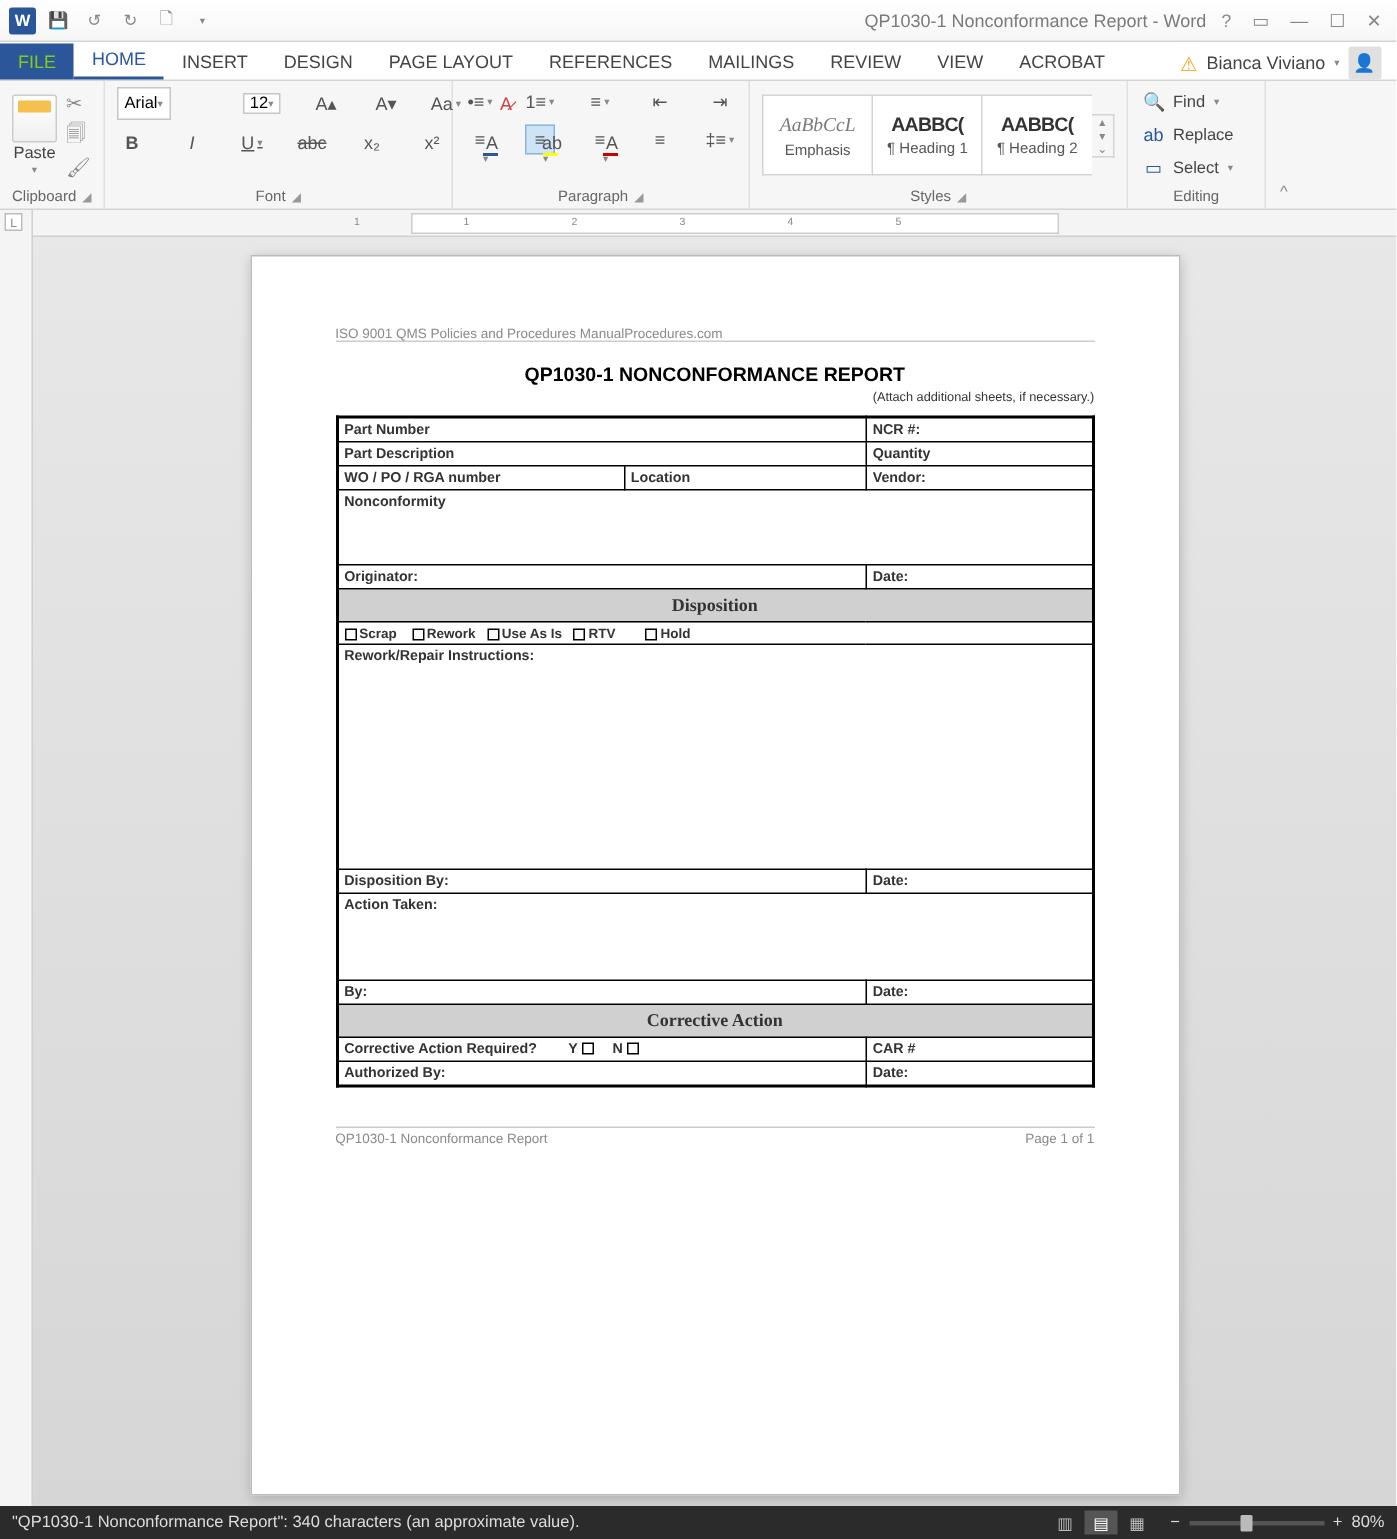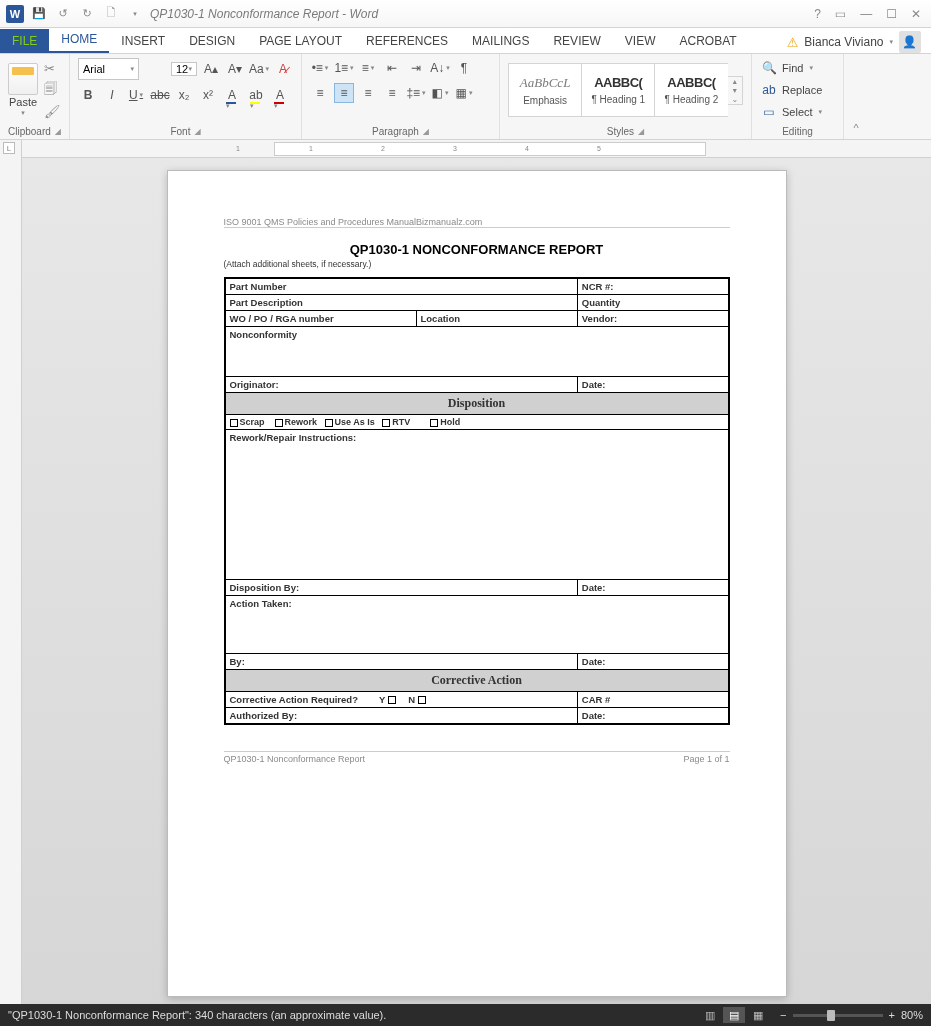--- a/index.html
+++ b/index.html
@@ -3,21 +3,21 @@
 <meta charset="utf-8">
 <style>
 * { margin:0; padding:0; box-sizing:border-box; font-family:"Segoe UI",Arial,sans-serif; }
 body { width:931px; height:1026px; background:#fff; overflow:hidden; font-size:12px; }
 
 
 .titlebar { height:28px; background:linear-gradient(#fff,#f6f6f6); display:flex; align-items:center; border-bottom:1px solid #d4d4d4; }
 .titlebar .qat { display:flex; align-items:center; gap:6px; padding:0 6px; }
 .titlebar .qat .wicon { width:18px; height:18px; background:#2b579a; color:#fff; font-weight:bold; font-size:11px; display:flex; align-items:center; justify-content:center; border-radius:2px; }
 .titlebar .qat .qbtn { width:18px; height:18px; display:flex; align-items:center; justify-content:center; color:#888; font-size:11px; }
-.titlebar .title { flex:1; text-align:left; color:#7a7a7a; font-size:12px;font-style:italic; }
+.titlebar .title { flex:1; text-align:right; color:#7a7a7a; font-size:12px; }
 .titlebar .wincontrols { display:flex; align-items:center; gap:14px; padding:0 10px; color:#888; font-size:12px; }
 
 
 .tabs { height:26px; background:#fff; display:flex; align-items:flex-end; border-bottom:1px solid #d4d4d4; }
 .tabs .tab { padding:5px 12px 5px; color:#444; font-size:12px; cursor:pointer; }
 .tabs .tab.file { background:#2b579a; color:#84cc16; }
 .tabs .tab.active { color:#2b579a; border-bottom:2px solid #2b579a; }
 .tabs .spacer { flex:1; }
 .tabs .user { display:flex; align-items:center; gap:6px; padding:0 10px; color:#444; font-size:12px; }
 .tabs .user .avatar { width:22px; height:22px; background:#e0e0e0; border-radius:2px; display:flex; align-items:center; justify-content:center; color:#999; }
@@ -30,21 +30,21 @@
 .group .label { font-size:10px; color:#666; text-align:left; padding-bottom:2px; display:flex; justify-content:center; align-items:center; gap:4px; }
 .group .label .dlg { font-size:8px; color:#999; }
 
 .clipboard { width:70px; }
 .clipboard .paste { display:flex; flex-direction:column; align-items:center; gap:1px; color:#444; font-size:11px; }
 .clipboard .paste .pic { width:30px; height:32px; background:linear-gradient(#fff,#f0f0f0); border:1px solid #ccc; border-radius:2px; position:relative; }
 .clipboard .paste .pic::after { content:""; position:absolute; inset:3px 3px auto 3px; height:8px; background:#f5c04d; border-radius:1px; }
 .clipboard .small { display:flex; flex-direction:column; gap:3px; color:#888; font-size:13px; }
 
 .fontgrp .body { flex-direction:column; align-items:stretch; gap:5px; }
-.fontrow { display:flex; align-items:center; gap:4px; }
+.fontrow { display:flex; align-items:center; gap:20px; }
 .fontname { width:86px; height:22px; border:1px solid #c6c6c6; background:#fff; font-size:11px; padding:0 4px; display:flex; align-items:center; justify-content:space-between; }
 .fontsize { width:34px; height:14px; border:1px solid #c6c6c6; background:#fff; font-size:11px; padding:0 4px; display:flex; align-items:center; justify-content:space-between;margin-left:28px; }
 .ibtn { min-width:20px; height:20px; display:flex; align-items:center; justify-content:center; color:#555; font-size:12px; cursor:pointer; }
 .bold{font-weight:bold;} .ital{font-style:italic;} .und{text-decoration:underline;}
 .ibtn.split::after { content:"▾"; font-size:7px; margin-left:2px; color:#888; }
 .colorbar { position:relative; }
 .colorbar::after { content:""; position:absolute; left:2px; right:6px; bottom:1px; height:2px; background:#c00; }
 .colorbar.blue::after { background:#2b579a; }
 .colorbar.yellow::after { background:#ff0; }
 
@@ -72,21 +72,21 @@
 .hruler-wrap { flex:1; display:flex; flex-direction:column; }
 .hruler { height:18px; background:#f4f4f4; border-bottom:1px solid #d0d0d0; display:flex; align-items:center; font-size:7px; color:#888; padding-left:180px; letter-spacing:0; }
 .hruler .seg { width:72px; text-align:center; }
 .hruler .white { background:#fff; border:1px solid #ccc; height:14px; display:flex; align-items:center; }
 
 .docarea { flex:1; overflow:auto; display:flex; justify-content:center; padding:12px 0; }
 .page { width:620px; min-height:820px; background:#fff; border:1px solid #bbb; box-shadow:0 2px 8px rgba(0,0,0,.2); padding:46px 56px 28px; font-family:"Times New Roman",serif; color:#333; font-size:10px; }
 
 .page .pghead { display:flex; color:#8a8a8a; font-size:9px; border-bottom:0.5px solid #ccc; margin-bottom:14px; }
 .page h1 { font-family:Arial,sans-serif; text-align:center; font-size:13px; font-weight:bold; color:#000; margin:6px 0 2px; }
-.page .sub { text-align:left; font-size:8.5px; margin-bottom:8px; }
+.page .sub { text-align:right; font-size:8.5px; margin-bottom:8px; }
 
 table.form { width:100%; border:2px solid #000; border-collapse:collapse; font-size:9.5px; }
 table.form td { border:1px solid #000; padding:2px 4px; vertical-align:top; font-weight:bold; }
 table.form td.tall { height:50px; }
 table.form td.xtall { height:150px; }
 table.form td.mtall { height:58px; }
 table.form td.section { background:#d0d0d0; text-align:center; font-family:"Times New Roman",serif; font-size:12px; padding:3px; }
 .chk { font-family:Arial; font-size:9px; }
 .chkbox { display:inline-block; width:8px; height:8px; border:1px solid #000; margin-right:2px; vertical-align:middle; }
 
@@ -292,21 +292,21 @@
         <div class="seg">3</div>
         <div class="seg">4</div>
         <div class="seg">5</div>
       </div>
     </div>
 
     <div class="docarea">
       <div class="page">
         <div class="pghead">
           <span>ISO 9001 QMS Policies and Procedures Manual</span>
-          <span>Bizmanualz.com</span>
+          <span>Procedures.com</span>
         </div>
         <h1>QP1030-1 NONCONFORMANCE REPORT</h1>
         <div class="sub">(Attach additional sheets, if necessary.)</div>
 
         <table class="form">
           <tbody>
               <tr>
             <td colspan="2">Part Number</td>
             <td>NCR #:</td>
           </tr>

